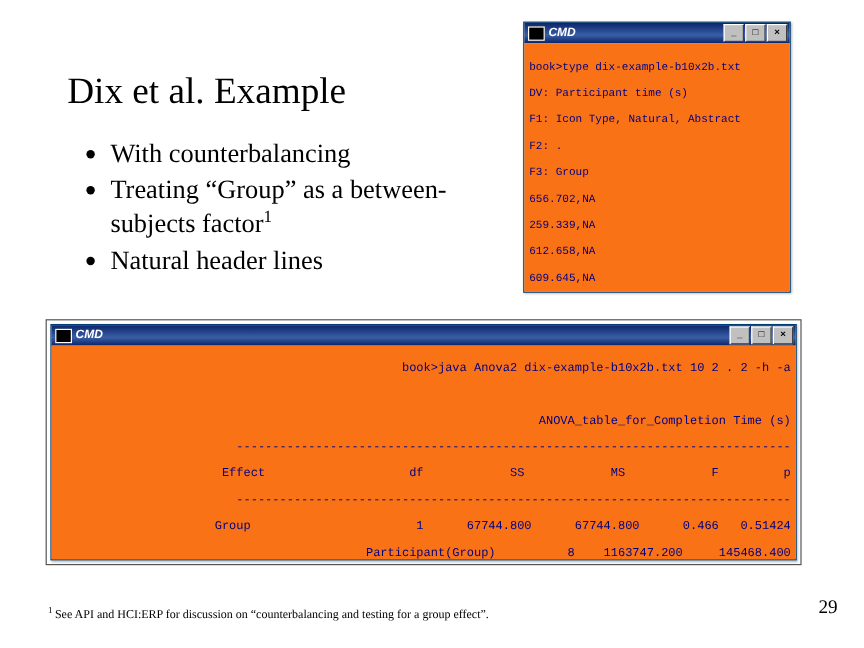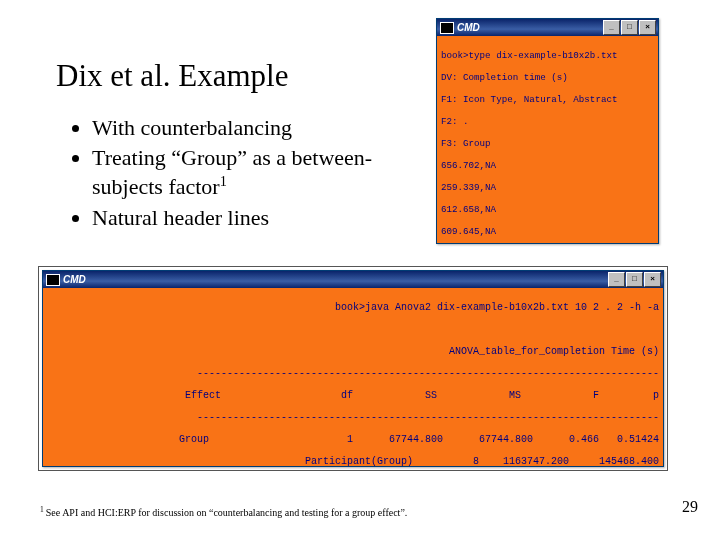--- a/index.html
+++ b/index.html
@@ -138,21 +138,21 @@
         <span>CMD</span>
       </span>
       <span class="term-buttons">
         <span class="term-btn">_</span>
         <span class="term-btn">□</span>
         <span class="term-btn">×</span>
       </span>
     </div>
     <div class="term-body">
 <span class="row">book&gt;type dix-example-b10x2b.txt</span>
-<span class="row">DV: Completion time (s)</span>
+<span class="row">DV: Participant time (s)</span>
 <span class="row">F1: Icon Type, Natural, Abstract</span>
 <span class="row">F2: .</span>
 <span class="row">F3: Group</span>
 <span class="row">656.702,NA</span>
 <span class="row">259.339,NA</span>
 <span class="row">612.658,NA</span>
 <span class="row">609.645,NA</span>
 
 
 

